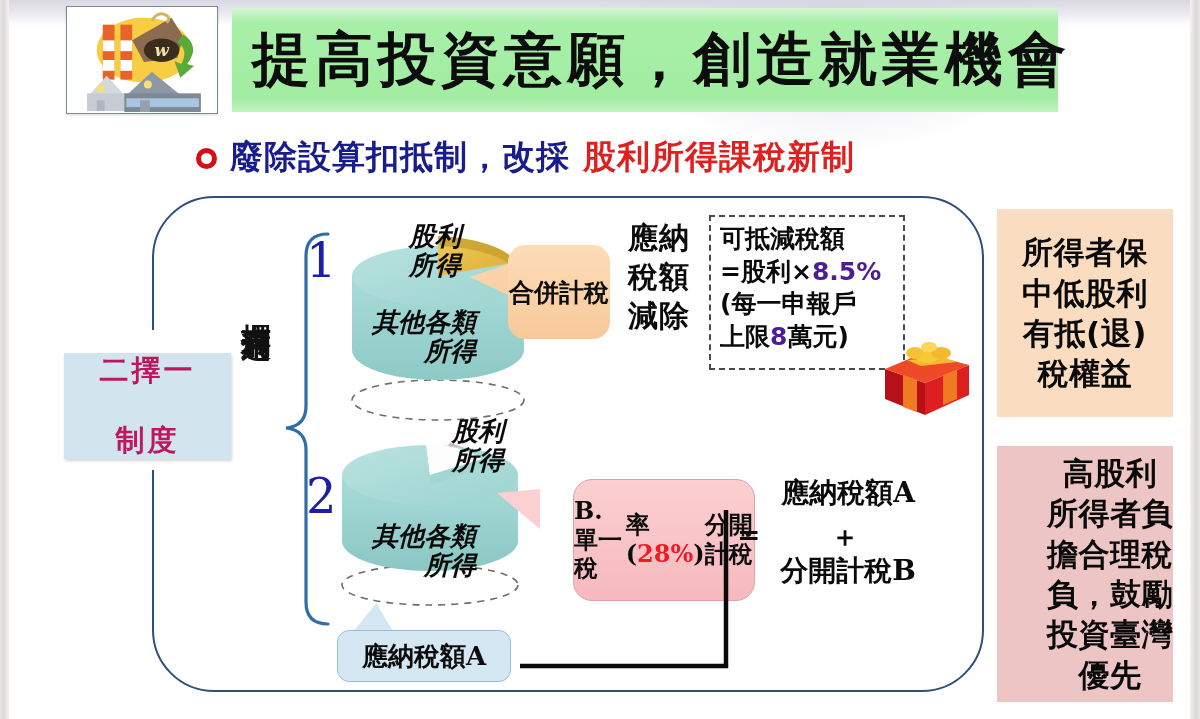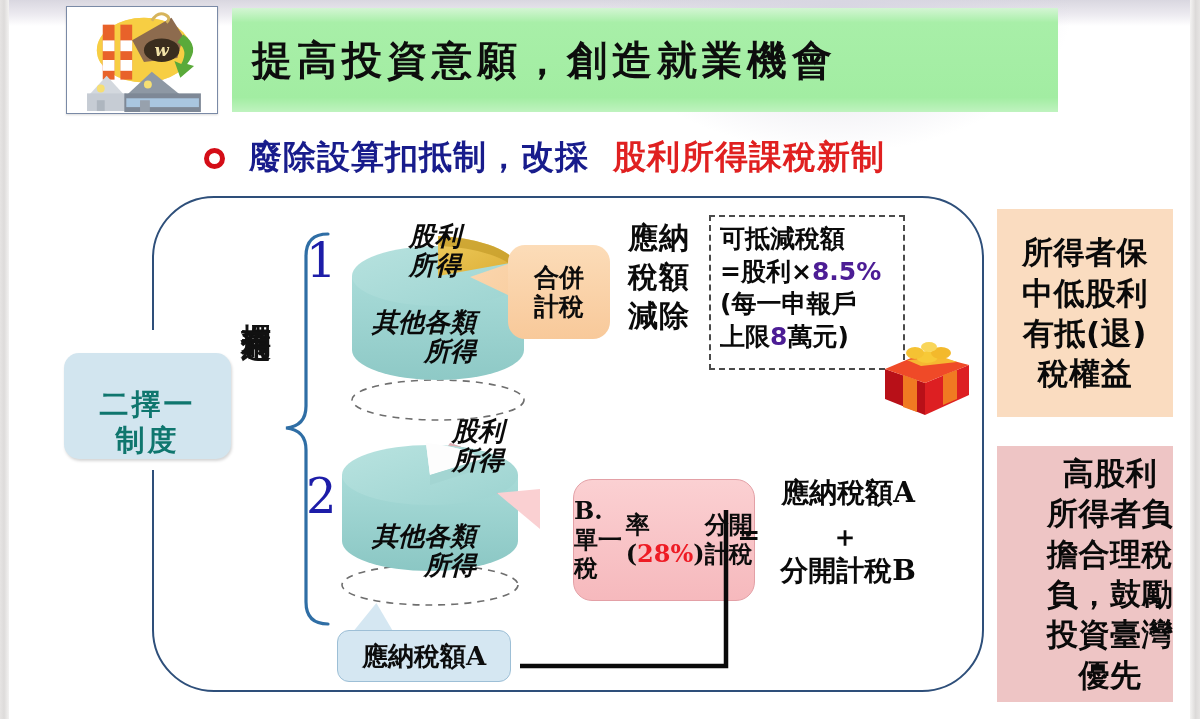--- a/index.html
+++ b/index.html
@@ -32,28 +32,28 @@
   #logo-art{position:absolute;left:0;top:0;width:100%;height:100%;}
 
   #title-band{
     position:absolute;left:232px;top:8px;width:826px;height:104px;
     background:linear-gradient(180deg,#d4f5d4 0%,#a8efa8 14%,#a2eda2 86%,#bff3bf 100%);
   }
   #title-text{
     position:absolute;left:252px;top:14px;width:800px;height:92px;
     display:flex;align-items:center;
     font-family:"DejaVu Serif","Liberation Serif",serif;
-    font-size:40px;font-weight:700;color:#0d0d0d;letter-spacing:5px;
+    font-size:58px;font-weight:700;color:#0d0d0d;letter-spacing:5px;
     white-space:nowrap;
   }
 
   
   #subtitle-row{
-    position:absolute;left:204px;top:136px;height:42px;
-    display:flex;align-items:center;gap:24px;white-space:nowrap;
+    position:absolute;left:196px;top:136px;height:42px;
+    display:flex;align-items:center;gap:13px;white-space:nowrap;
   }
   #bullet-ring{
     width:21px;height:21px;border-radius:50%;
     border:5px solid #d40d17;box-sizing:border-box;flex:0 0 auto;
     margin-top:2px;
   }
   .sub-a,.sub-b{
     font-family:"DejaVu Serif","Liberation Serif",serif;
     font-size:33px;font-weight:700;letter-spacing:1px;
   }
@@ -65,23 +65,23 @@
     position:absolute;left:152px;top:196px;width:832px;height:496px;
     border:2.6px solid #2e4f7a;border-radius:62px;box-sizing:border-box;
     background:transparent;
   }
   #frame-mask-l{position:absolute;left:150px;top:330px;width:12px;height:140px;background:#ffffff;}
 
   
   #two-choice{
     position:absolute;left:64px;top:353px;width:167px;height:106px;
     background:#d2e5ef;box-shadow:1px 2px 3px rgba(0,0,0,.17);
-    display:flex;flex-direction:column;align-items:center;justify-content:flex-end;
-    font-family:"DejaVu Serif","Liberation Serif",serif;
-    color:#0f766e;font-size:29px;font-weight:700;line-height:1.24;letter-spacing:3px;border-radius:15px;
+    display:flex;flex-direction:column;align-items:center;justify-content:space-between;
+    font-family:"DejaVu Serif","Liberation Serif",serif;
+    color:#be185d;font-size:29px;font-weight:700;line-height:1.24;letter-spacing:3px;
   }
 
   
   #pick-vertical{
     position:absolute;left:236px;top:300px;width:38px;height:310px;
     font-family:"DejaVu Serif","Liberation Serif",serif;
     font-size:30px;font-weight:700;color:#111;line-height:1.18;
     writing-mode:vertical-rl;text-orientation:upright;letter-spacing:2px;
   }
 
@@ -108,21 +108,21 @@
   #p1-other{left:372px;top:308px;font-size:26px;}
   #p2-div{left:452px;top:417px;font-size:26px;}
   #p2-other{left:372px;top:522px;font-size:26px;}
   #p1-other,#p2-other{text-align:right;}
 
   
   #bubble-merge{
     position:absolute;left:508px;top:245px;width:102px;height:94px;
     background:linear-gradient(180deg,#fcdcb8 0%,#f8c99a 100%);
     border-radius:17px;
-    display:flex;flex-direction:column;align-items:center;justify-content:center;
+    display:flex;flex-direction:row;align-items:center;justify-content:center;
     font-family:"DejaVu Serif","Liberation Serif",serif;
     font-size:25px;font-weight:700;color:#0c0c0c;line-height:1.16;
   }
   #bubble-merge-tail{
     position:absolute;left:470px;top:262px;width:44px;height:36px;
     background:linear-gradient(135deg,#fbd6ae 0%,#f9cfa2 100%);
     clip-path:polygon(0% 42%,100% 0%,100% 100%);
   }
   #bubble-single{
     position:absolute;left:533px;top:479px;width:182px;height:122px;

